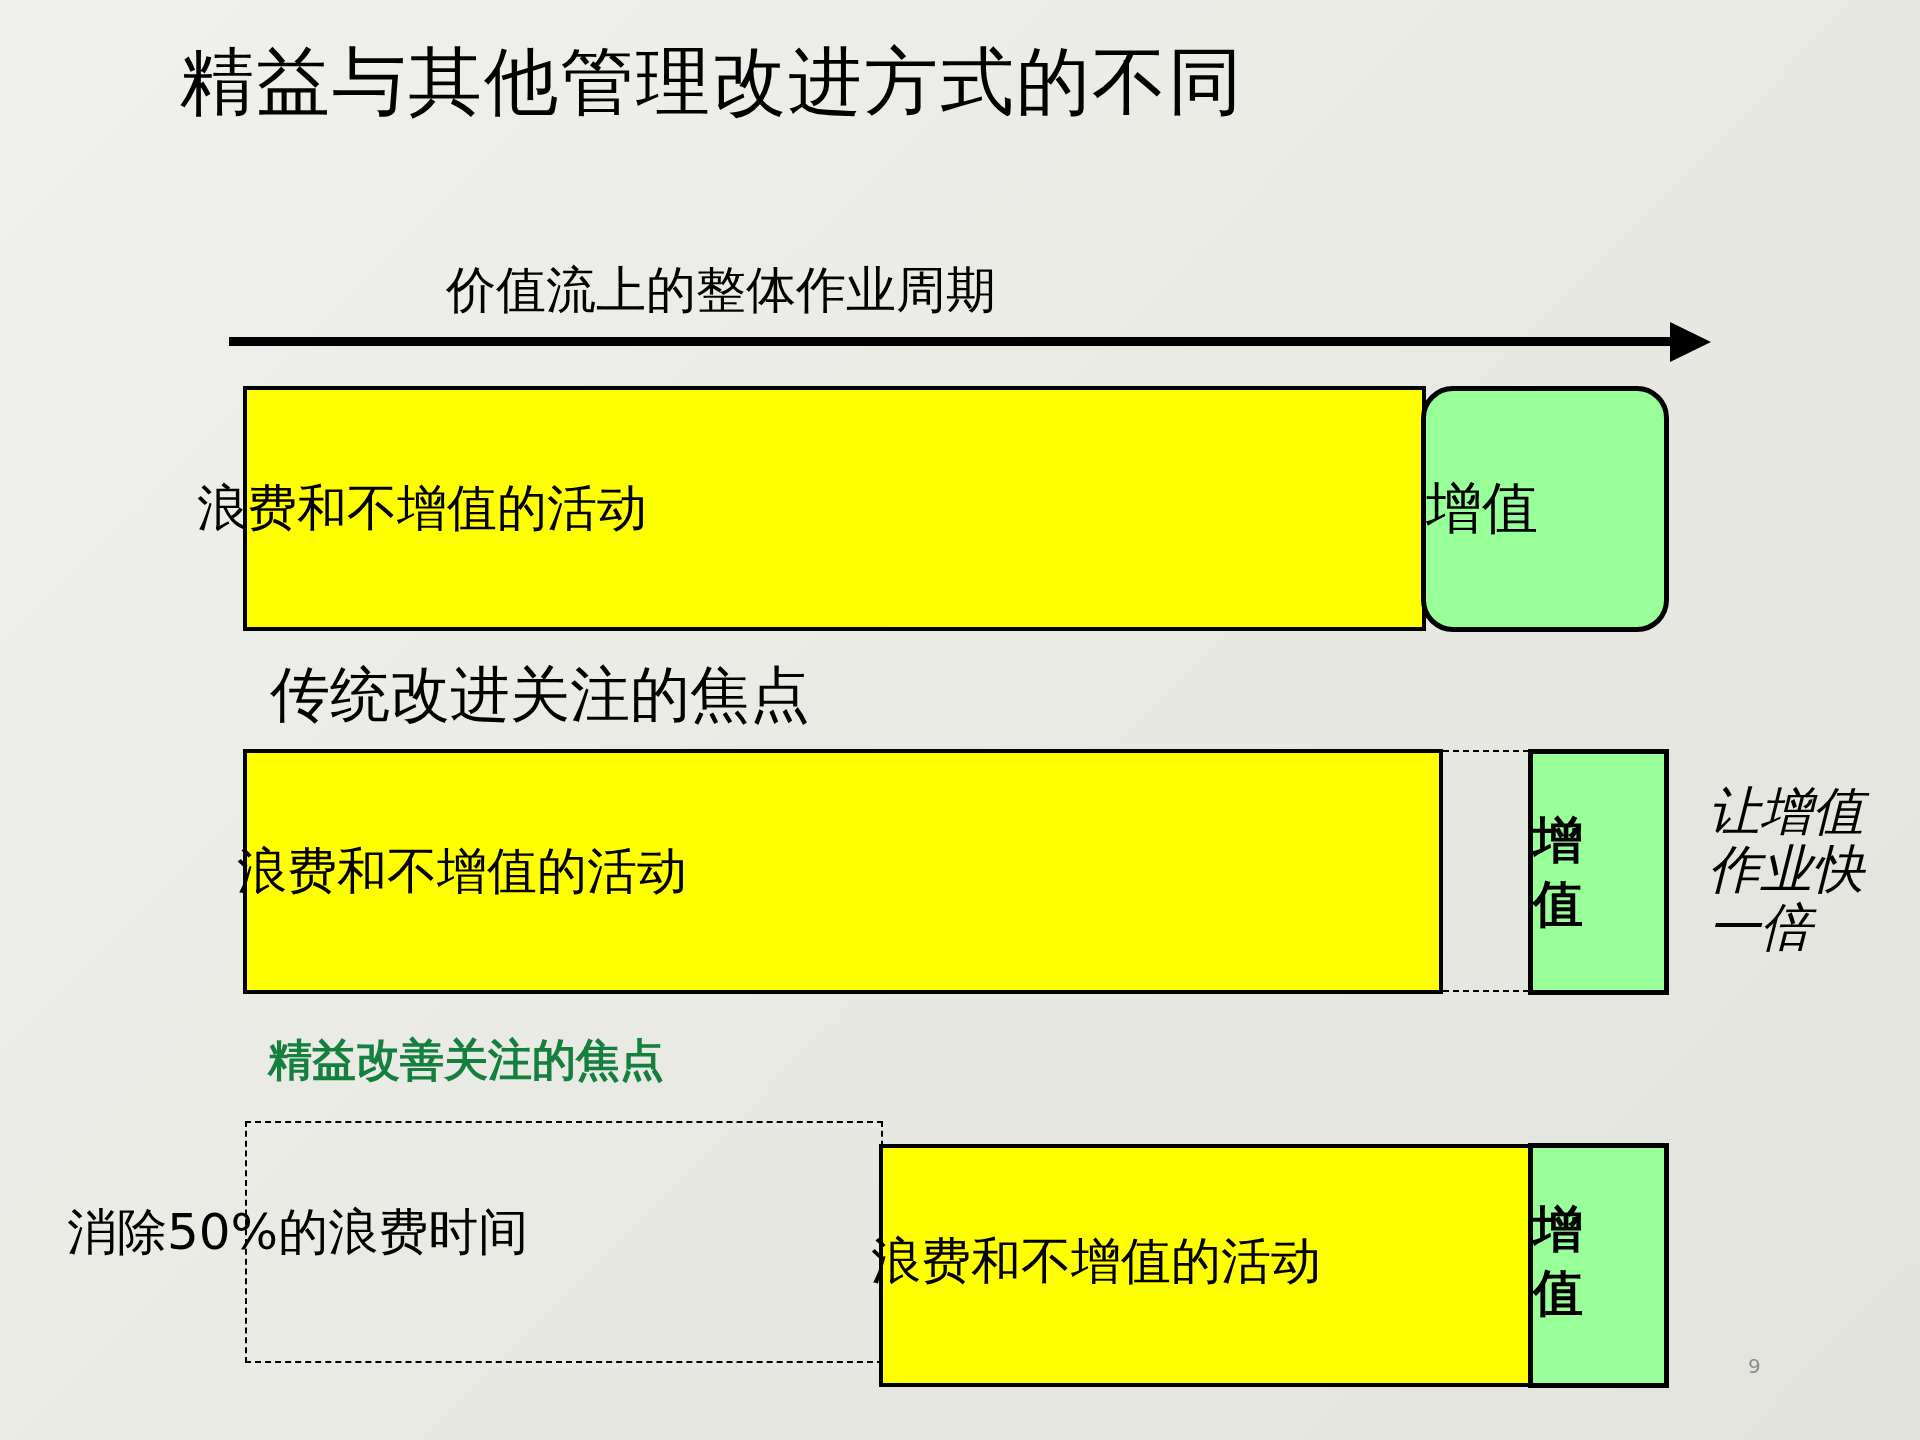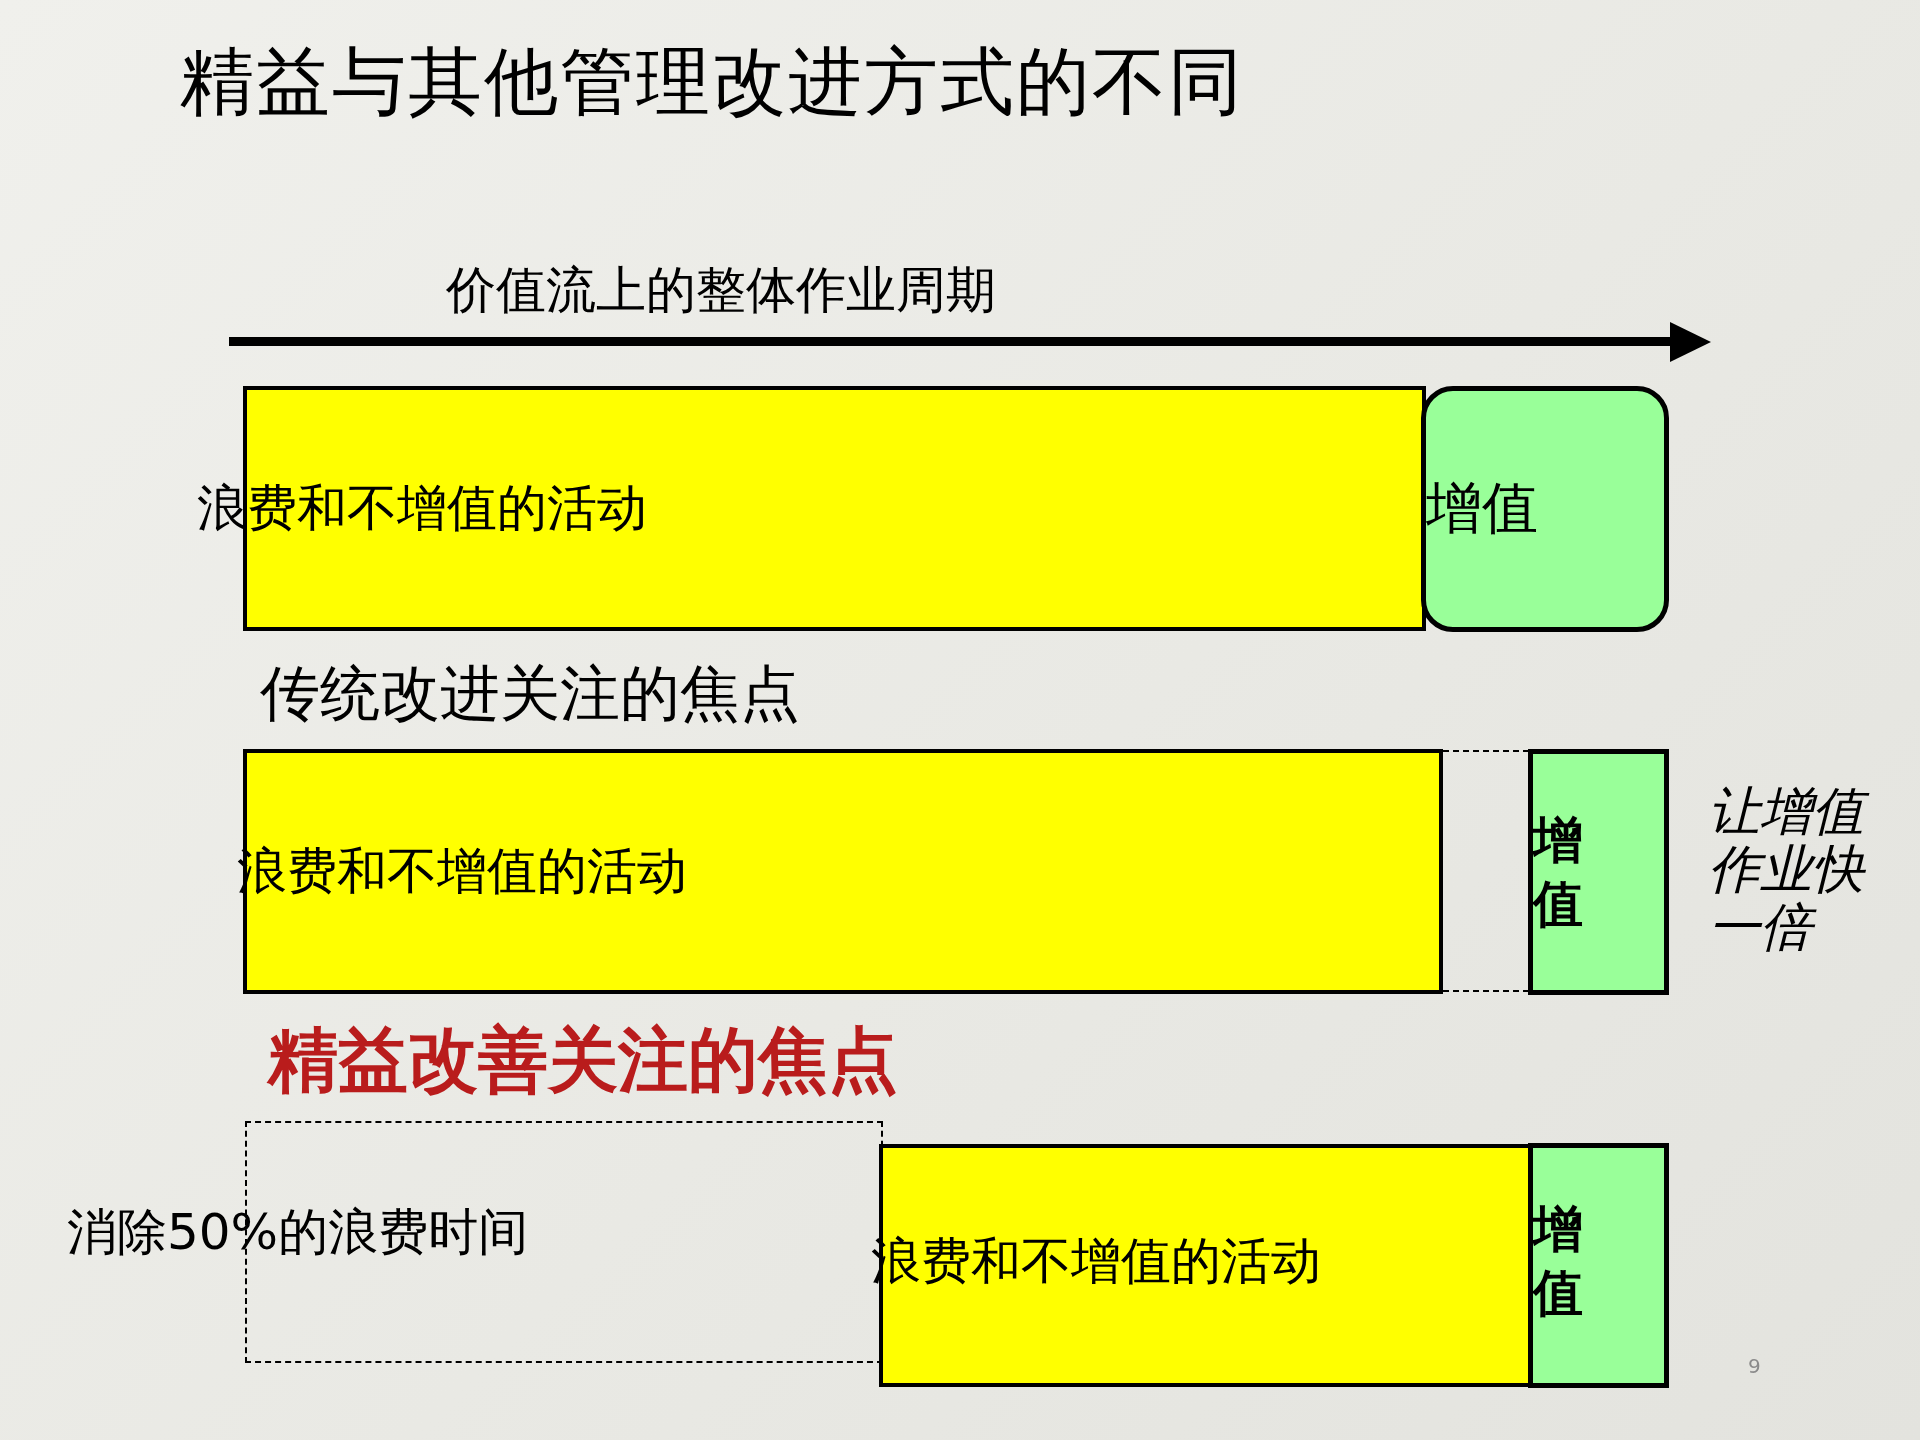--- a/index.html
+++ b/index.html
@@ -31,42 +31,42 @@
       border-top: 2px dashed #000; border-bottom: 2px dashed #000;
       border-left: none; border-right: none;
     }
     .box-text { font-size: 50px; white-space: nowrap; }
     .big-green-text { font-size: 56px; white-space: nowrap; }
     .vert-bold {
       font-size: 50px; font-weight: bold; line-height: 64px;
       display: flex; flex-direction: column; align-items: center;
     }
     .section-label { font-size: 60px; line-height: 76px; white-space: nowrap; }
-    .red-label { color: #b91c1c; font-weight: bold; font-size: 70px; line-height: 76px; white-space: nowrap; }
+    .red-label { color: #15803d; font-weight: bold; font-size: 44px; line-height: 76px; white-space: nowrap; }
     .side-note { font-size: 52px; line-height: 58px; }
     .side-note div { white-space: nowrap; font-style: italic; }
     .page-num { font-size: 20px; color: #8a8a8a; }
   </style>
 </head>
 <body>
 
 <div class="abs title">精益与其他管理改进方式的不同</div>
 
 <div class="abs subtitle">价值流上的整体作业周期</div>
 <div class="abs arrow-line"></div>
 <div class="abs arrow-head"></div>
 
 <div class="abs box yellow" style="left:243px; top:386px; width:1183px; height:245px;">
   <span class="box-text" style="margin-left:-50px;">浪费和不增值的活动</span>
 </div>
 <div class="abs box green" style="left:1421px; top:386px; width:248px; height:246px;border-radius:32px;">
   <span class="big-green-text">增值</span>
 </div>
 
-<div class="abs section-label" style="left:260px; top:656px;font-family:Liberation Serif, serif;">传统改进关注的焦点</div>
+<div class="abs section-label" style="left:270px; top:656px;">传统改进关注的焦点</div>
 <div class="abs box yellow" style="left:243px; top:749px; width:1200px; height:245px;">
   <span class="box-text" style="margin-left:-10px;">浪费和不增值的活动</span>
 </div>
 <div class="abs dashed-gap" style="left:1443px; top:750px; width:86px; height:242px; box-sizing:border-box;"></div>
 <div class="abs box green" style="left:1528px; top:749px; width:141px; height:246px;">
   <div class="vert-bold">
     <span>增</span>
     <span>值</span>
   </div>
 </div>

